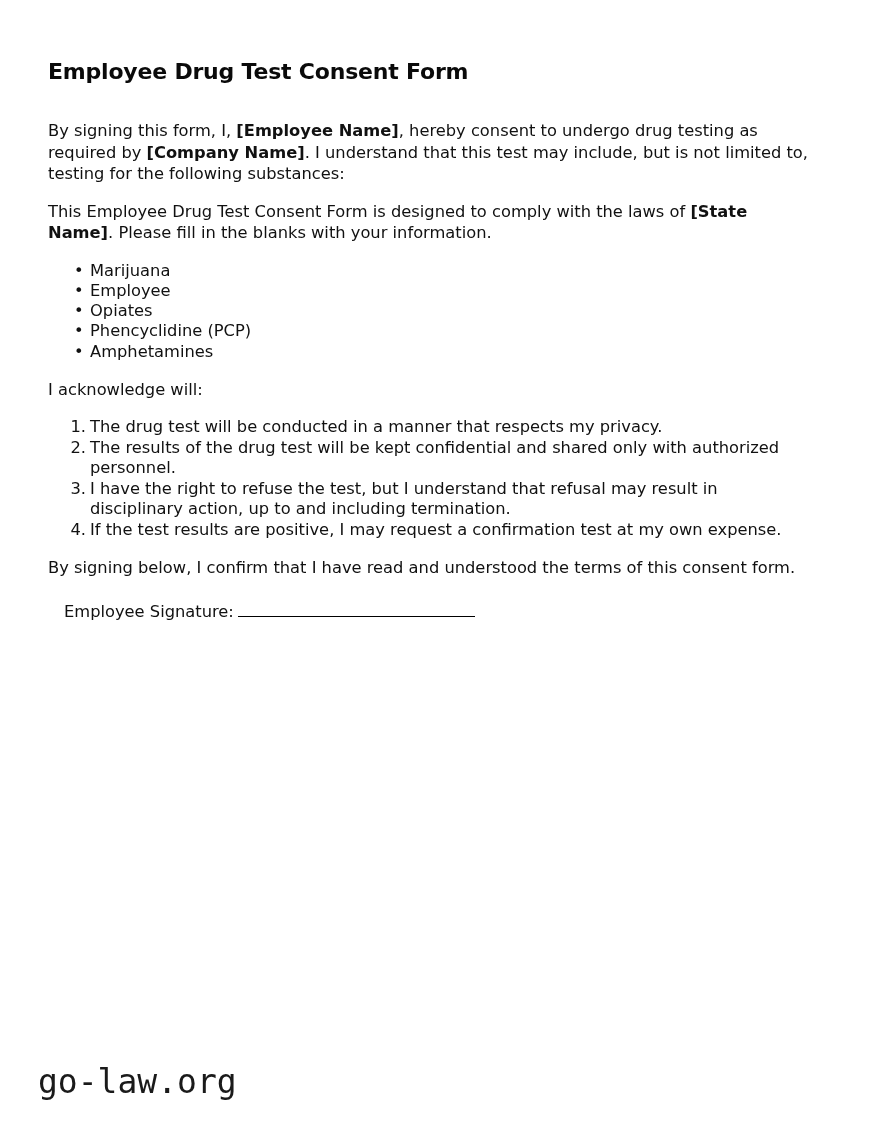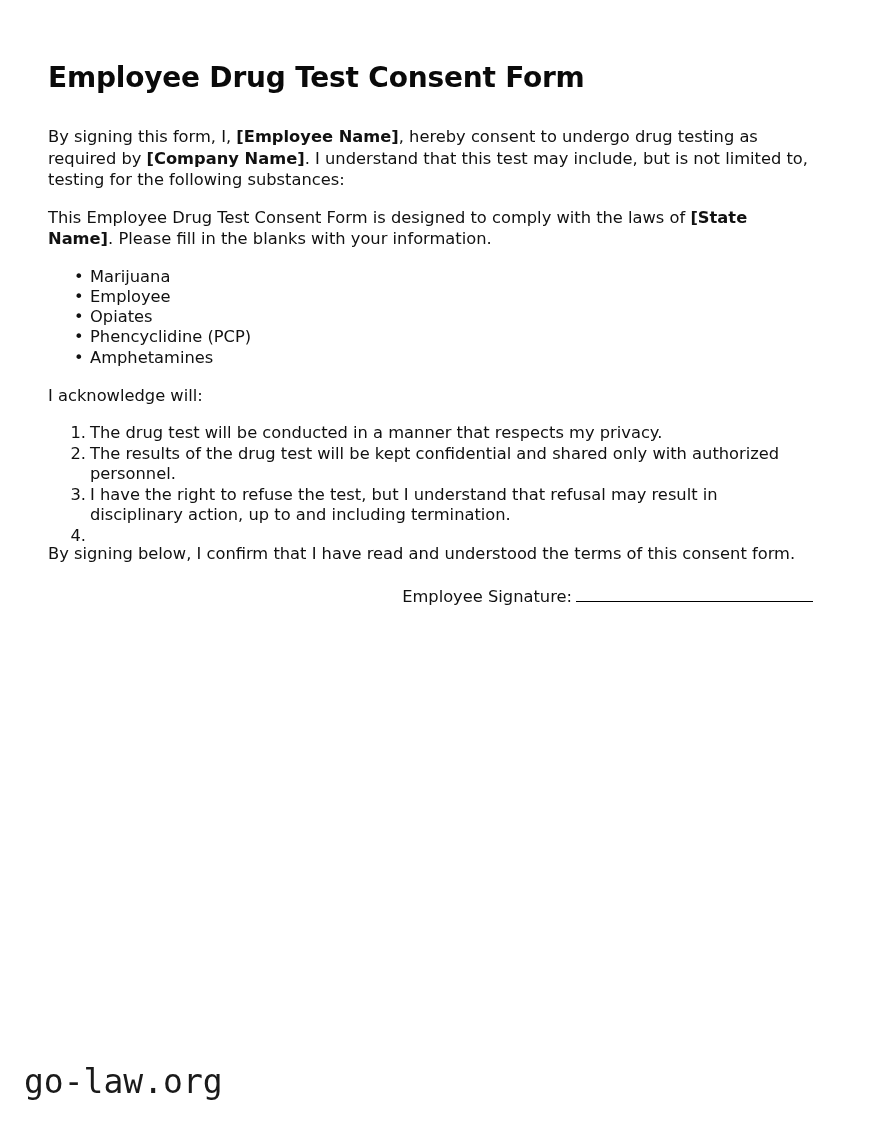--- a/index.html
+++ b/index.html
@@ -19,24 +19,24 @@
   }
   .content {
     position: absolute;
     left: 48px;
     top: 52px;
     width: 765px;
   }
   .doc-title {
     font-family: "DejaVu Sans", sans-serif;
     font-weight: bold;
-    font-size: 28px;
+    font-size: 22px;
     line-height: 40px;
     letter-spacing: -0.2px;
-    margin: 6px 0 28px 0;
+    margin: 0 0 28px 0;
     color: #0a0a0a;
   }
   p.para {
     font-size: 16.3px;
     line-height: 21.5px;
     margin: 0 0 17px 0;
     text-align: left;
     color: #111111;
   }
   p.para b, .bold {
@@ -91,34 +91,33 @@
   }
   .sig-block {
     margin-top: 22px;
   }
   .sig-line {
     font-size: 16.3px;
     line-height: 21.5px;
     margin: 0 0 16px 16px;
     white-space: nowrap;
     color: #111111;
-    text-align: right;
   }
   .rule {
     display: inline-block;
     vertical-align: baseline;
     border-bottom: 1.6px solid #000000;
     height: 0.7em;
     margin-left: 4px;
   }
   .rule-sig { width: 237px; }
   .rule-date { width: 240px; }
   .watermark {
     position: absolute;
-    left: 24px;
+    left: 38px;
     top: 1062px;
     font-family: "DejaVu Sans Mono", monospace;
     font-size: 33px;
     line-height: 40px;
     letter-spacing: 0px;
     color: #1a1a1a;
     white-space: nowrap;
   }
 </style>
 </head>
@@ -141,21 +140,21 @@
         <li><span class="bullet-marker">•</span><span>Phencyclidine (PCP)</span></li>
         <li><span class="bullet-marker">•</span><span>Amphetamines</span></li>
       </ul>
 
     <p class="para ack-intro">I acknowledge will:</p>
 
     <ol class="ack-list" id="ack-list">
         <li><span class="num-marker">1.</span><span>The drug test will be conducted in a manner that respects my privacy.</span></li>
         <li><span class="num-marker">2.</span><span>The results of the drug test will be kept confidential and shared only with authorized personnel.</span></li>
         <li><span class="num-marker">3.</span><span>I have the right to refuse the test, but I understand that refusal may result in disciplinary action, up to and including termination.</span></li>
-        <li><span class="num-marker">4.</span></li>
+        <li><span class="num-marker">4.</span><span>If the test results are positive, I may request a confirmation test at my own expense.</span></li>
       </ol>
 
     <p class="para">By signing below, I confirm that I have read and understood the terms of this consent form.</p>
 
     <div class="sig-block">
       <p class="sig-line"><span>Employee Signature:</span><span class="rule rule-sig"></span></p>
 
     </div>
 
   </div>

